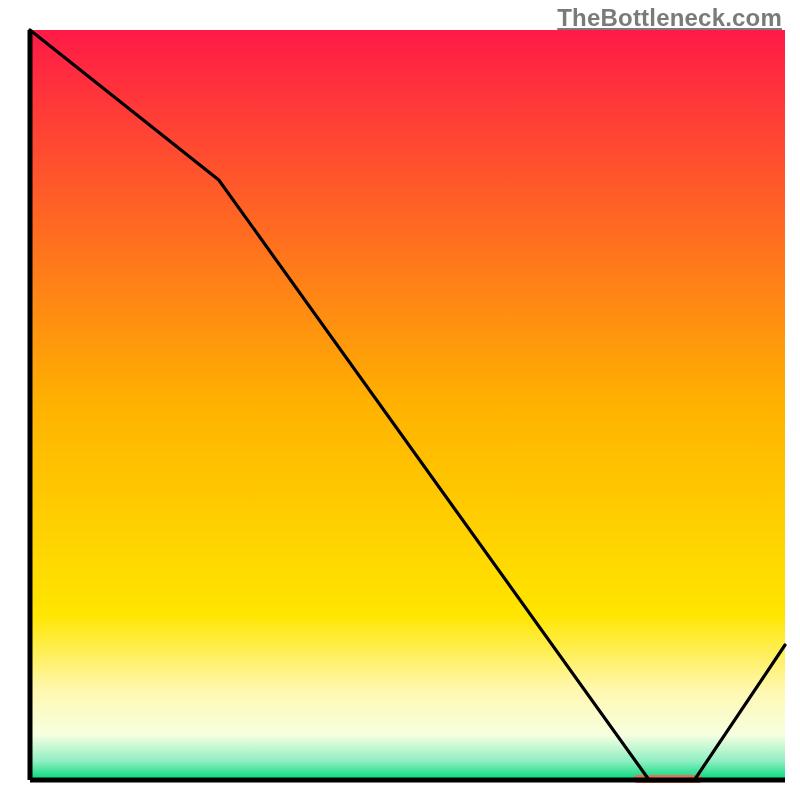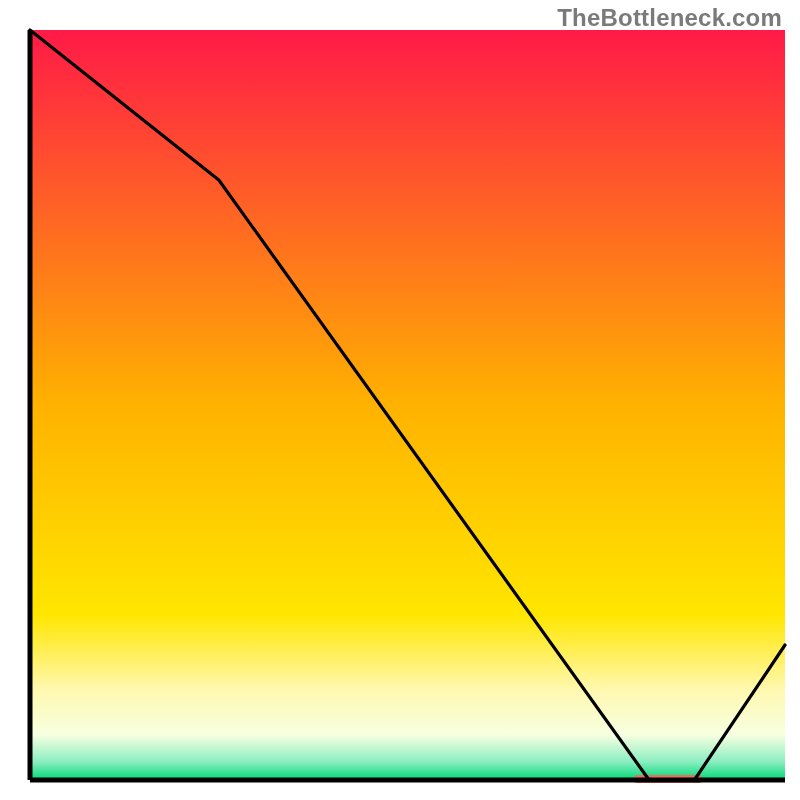--- a/index.html
+++ b/index.html
@@ -18,20 +18,21 @@
   }
   .watermark {
     position: absolute;
     top: 4px;
     right: 18px;
     font-size: 24px;
     font-weight: 600;
     color: #7a7a7a;
     letter-spacing: 0.2px;
     z-index: 5;
+    text-decoration: underline;
   }
   svg.plot {
     position: absolute;
     left: 0;
     top: 0;
     width: 800px;
     height: 800px;
     display: block;
   }
 </style>

